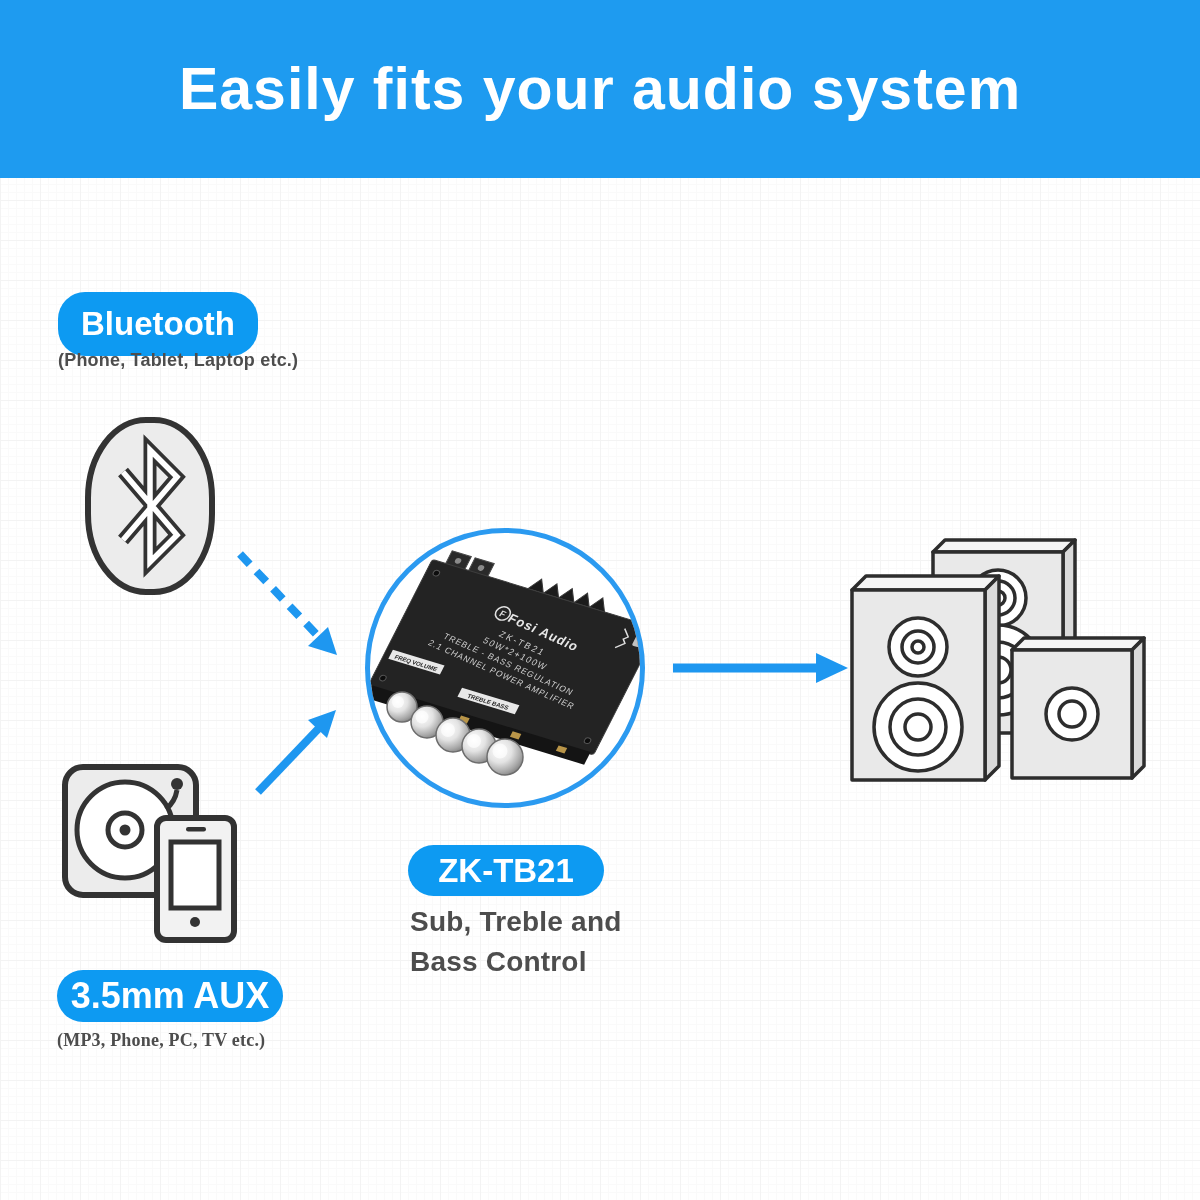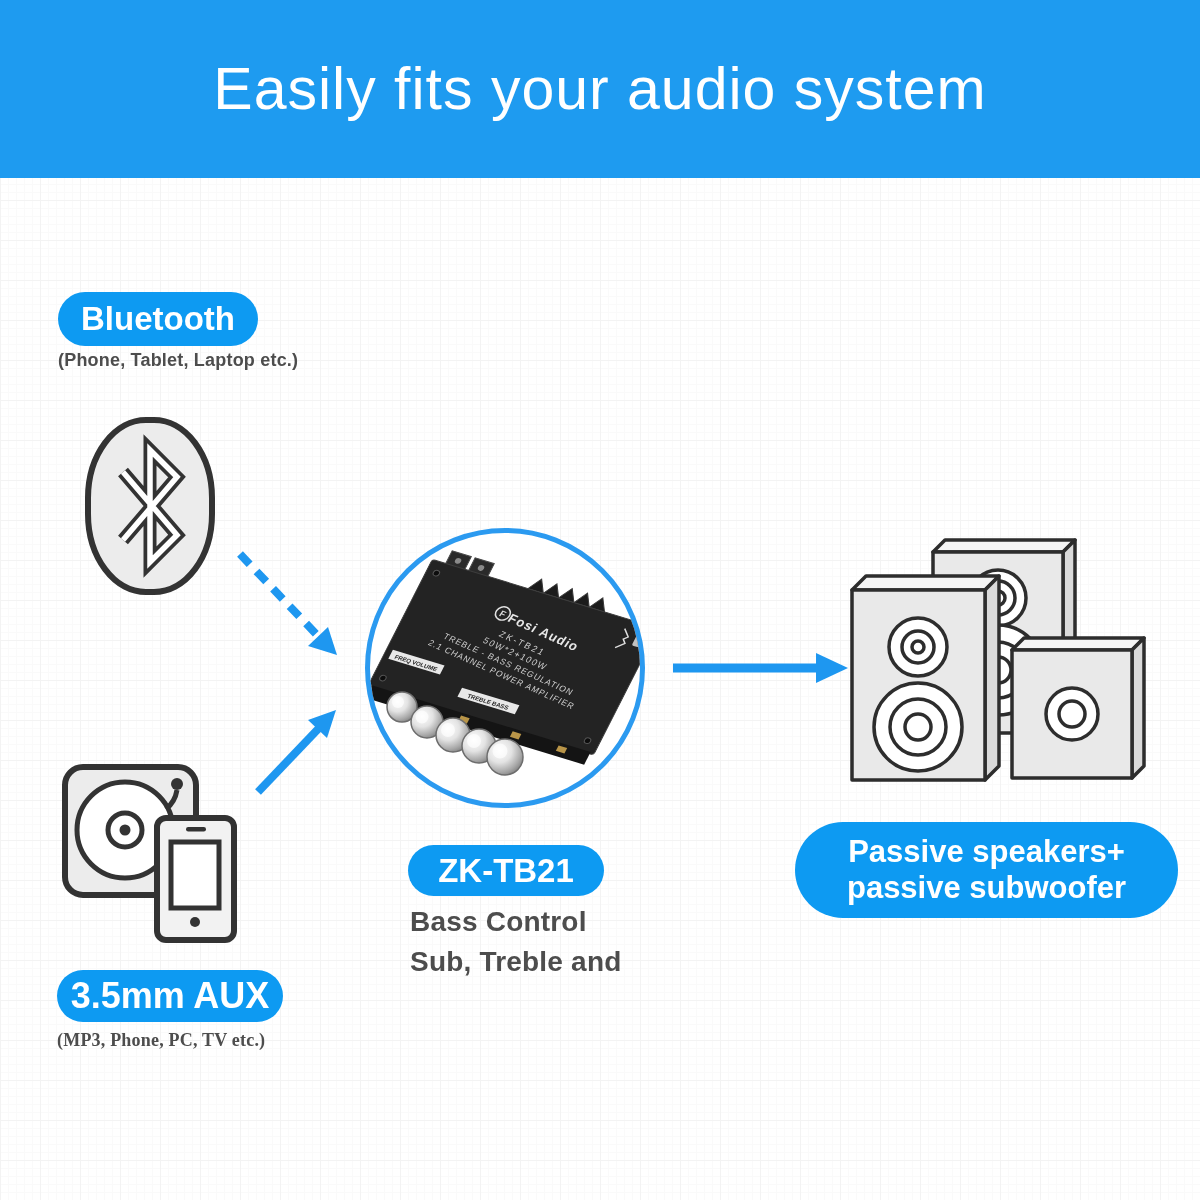--- a/index.html
+++ b/index.html
@@ -11,26 +11,26 @@
       linear-gradient(to right, #f3f3f3 1px, transparent 1px),
       linear-gradient(to bottom, #f3f3f3 1px, transparent 1px),
       linear-gradient(to right, #fafafa 1px, transparent 1px),
       linear-gradient(to bottom, #fafafa 1px, transparent 1px);
     background-size: 40px 40px, 40px 40px, 8px 8px, 8px 8px;
   }
   .banner {
     position:absolute; top:0; left:0; width:1200px; height:178px;
     background:#1E9BF0; display:flex; align-items:center; justify-content:center;
   }
-  .banner-title { color:#ffffff; font-size:59px; font-weight:normal; letter-spacing:1px; }
+  .banner-title { color:#ffffff; font-size:59px; font-weight:bold; letter-spacing:1px; }
   .pill {
     position:absolute; background:#0D9AF2; color:#ffffff; font-weight:bold;
     display:flex; align-items:center; justify-content:center; text-align:center;
   }
-  #bt-pill   { left:58px;  top:292px; width:200px; height:54px; border-radius:27px; font-size:33px;align-items:center; }
+  #bt-pill   { left:58px;  top:292px; width:200px; height:64px; border-radius:27px; font-size:33px;align-items:center; }
   #aux-pill  { left:57px;  top:970px; width:226px; height:52px; border-radius:26px; font-size:36px; }
   #zk-pill   { left:408px; top:845px; width:196px; height:51px; border-radius:26px; font-size:33px; }
   #out-pill  { left:795px; top:822px; width:383px; height:96px; border-radius:48px;
                font-size:31px; flex-direction:column; line-height:36px; }
   .caption { position:absolute; color:#4d4d4d; font-weight:bold; font-size:18px; letter-spacing:0.2px; }
   #bt-caption  { left:58px;  top:350px; }
   #aux-caption { left:57px;  top:1030px;font-family:Liberation Serif, serif; }
   #zk-caption  { left:410px; top:902px; font-size:28px; line-height:40px; }
   .icon-wrap { position:absolute; }
   #amp-circle {
@@ -147,22 +147,22 @@
           <circle cx="104" cy="208" r="7"></circle>
           <circle cx="130" cy="218" r="7.5"></circle>
       </g>
     </svg>
   </div>
 
   <div class="pill" id="zk-pill">
     <span>ZK-TB21</span>
   </div>
   <div class="caption" id="zk-caption">
+    <div>Sub, Treble and</div>
     <div>Bass Control</div>
-    <div>Sub, Treble and</div>
   </div>
 
   <svg class="icon-wrap" style="left:830px; top:520px;" width="340" height="300" viewBox="0 0 340 300" stroke-linejoin="round">
 
     <g stroke="#2d2d2d" stroke-width="3.5">
       <polygon points="103,32 233,32 245,20 115,20" fill="#f4f4f4"></polygon>
       <polygon points="233,32 245,20 245,188 233,200" fill="#dadada"></polygon>
       <rect x="103" y="32" width="130" height="181" fill="#e9e9e9"></rect>
       <circle cx="168" cy="78" r="28" fill="#ffffff"></circle>
       <circle cx="168" cy="78" r="17" fill="#ffffff"></circle>
@@ -186,24 +186,20 @@
 
     <g stroke="#2d2d2d" stroke-width="3.5">
       <polygon points="182,130 302,130 314,118 194,118" fill="#f4f4f4"></polygon>
       <polygon points="302,130 314,118 314,246 302,258" fill="#dadada"></polygon>
       <rect x="182" y="130" width="120" height="128" fill="#e9e9e9"></rect>
       <circle cx="242" cy="194" r="26" fill="#ffffff"></circle>
       <circle cx="242" cy="194" r="13" fill="#ffffff"></circle>
     </g>
   </svg>
 
-  <div class="pill" id="out-pill">
-    <span>Passive speakers+</span>
-    <span>passive subwoofer</span>
-  </div>
 
   <svg id="arrow-layer" viewBox="0 0 1200 1200">
     <g>
       <line x1="240" y1="554" x2="317" y2="635" stroke="#1E97F0" stroke-width="8" stroke-dasharray="14 10"></line>
       <polygon points="337,655 308,646 328,627" fill="#1E97F0"></polygon>
     </g>
     <g>
       <line x1="258" y1="792" x2="320" y2="727" stroke="#1E97F0" stroke-width="8"></line>
       <polygon points="336,710 327,738 308,720" fill="#1E97F0"></polygon>
     </g>

